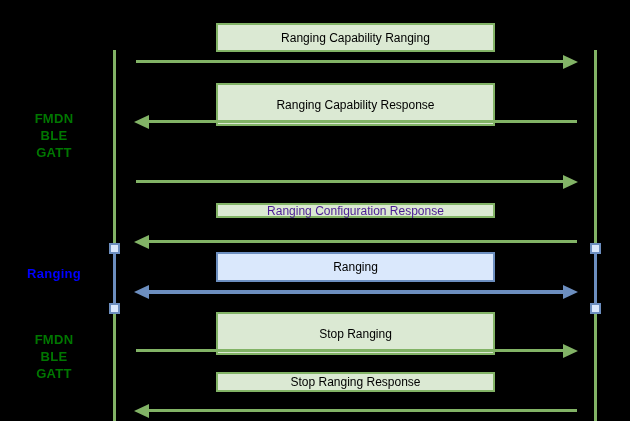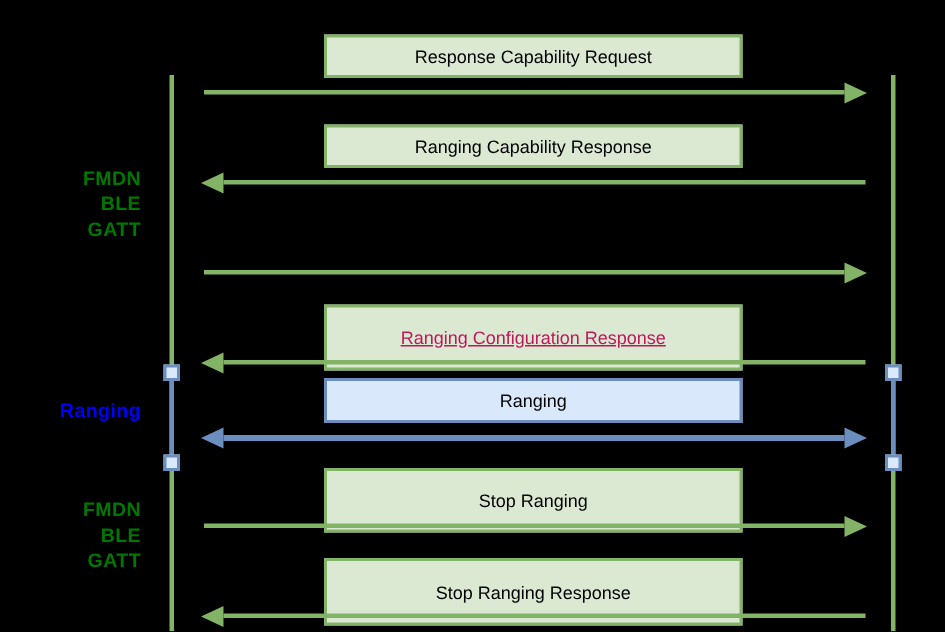--- a/index.html
+++ b/index.html
@@ -2,21 +2,21 @@
 <html><head>
 <meta charset="utf-8">
 <style>
   html,body{margin:0;padding:0;background:#000;}
   .stage{
     position:relative;width:630px;height:421px;background:#000;overflow:hidden;
     font-family:"Liberation Sans",sans-serif;
   }
   .lifeline{position:absolute;width:3px;}
   .activation-square{position:absolute;width:11px;height:11px;box-sizing:border-box;border:2px solid #6c8ebf;}
-  .side-label{position:absolute;left:14px;width:80px;text-align:right;font-weight:bold;font-size:13px;line-height:17px;letter-spacing:.3px;}
+  .side-label{position:absolute;left:14px;width:80px;text-align:center;font-weight:bold;font-size:13px;line-height:17px;letter-spacing:.3px;}
   .msg-box{
     position:absolute;left:216px;width:279px;box-sizing:border-box;
     display:flex;align-items:center;justify-content:center;
     font-size:12px;color:#000;white-space:nowrap;
   }
   .arrow-line{position:absolute;}
   .arrow-head{position:absolute;width:0;height:0;border-top:7px solid transparent;border-bottom:7px solid transparent;}
 </style>
 </head>
 <body>
@@ -40,34 +40,34 @@
       <div>GATT</div>
     </div>
     <div class="side-label" style="top: 265px; color: rgb(0, 0, 255);">
       <div>Ranging</div>
     </div>
     <div class="side-label" style="top: 331px; color: rgb(0, 119, 0);">
       <div>FMDN</div>
       <div>BLE</div>
       <div>GATT</div>
     </div>
-    <div class="msg-box" style="top: 23px; height: 29px; background: rgb(219, 233, 211); border: 2px solid rgb(130, 179, 102); color: rgb(0, 0, 0);">Response Capability Request</div>
+    <div class="msg-box" style="top: 23px; height: 29px; background: rgb(219, 233, 211); border: 2px solid rgb(130, 179, 102); color: rgb(0, 0, 0);">Ranging Capability Ranging</div>
     <div class="arrow-line" style="left: 136px; width: 427px; height: 3px; top: 60px; background: rgb(130, 179, 102);"></div>
     <div class="arrow-head" style="left: 563px; top: 55px; border-left: 15px solid rgb(130, 179, 102);"></div>
-    <div class="msg-box" style="top: 83px; height: 29px; background: rgb(219, 233, 211); border: 2px solid rgb(130, 179, 102); color: rgb(0, 0, 0);">Ranging Capability Response</div>
+    <div class="msg-box" style="top: 83px; height: 43px; background: rgb(219, 233, 211); border: 2px solid rgb(130, 179, 102); color: rgb(0, 0, 0);">Ranging Capability Response</div>
     <div class="arrow-line" style="left: 149px; width: 428px; height: 3px; top: 120px; background: rgb(130, 179, 102);"></div>
     <div class="arrow-head" style="left: 134px; top: 115px; border-right: 15px solid rgb(130, 179, 102);"></div>
     <div class="arrow-line" style="left: 136px; width: 427px; height: 3px; top: 180px; background: rgb(130, 179, 102);"></div>
     <div class="arrow-head" style="left: 563px; top: 175px; border-left: 15px solid rgb(130, 179, 102);"></div>
-    <div class="msg-box" style="top: 203px; height: 44px; background: rgb(219, 233, 211); border: 2px solid rgb(130, 179, 102); color: #be185d; text-decoration: underline;">Ranging Configuration Response</div>
+    <div class="msg-box" style="top: 203px; height: 15px; background: rgb(219, 233, 211); border: 2px solid rgb(130, 179, 102); color: #4c1d95;">Ranging Configuration Response</div>
     <div class="arrow-line" style="left: 149px; width: 428px; height: 3px; top: 240px; background: rgb(130, 179, 102);"></div>
     <div class="arrow-head" style="left: 134px; top: 235px; border-right: 15px solid rgb(130, 179, 102);"></div>
     <div class="msg-box" style="top: 252px; height: 30px; background: rgb(218, 232, 252); border: 2px solid rgb(108, 142, 191); color: rgb(0, 0, 0);">Ranging</div>
     <div class="arrow-line" style="left: 149px; width: 414px; height: 4px; top: 290px; background: rgb(108, 142, 191);"></div>
     <div class="arrow-head" style="left: 563px; top: 285px; border-left: 15px solid rgb(108, 142, 191);"></div>
     <div class="arrow-head" style="left: 134px; top: 285px; border-right: 15px solid rgb(108, 142, 191);"></div>
     <div class="msg-box" style="top: 312px; height: 43px; background: rgb(219, 233, 211); border: 2px solid rgb(130, 179, 102); color: rgb(0, 0, 0);">Stop Ranging</div>
     <div class="arrow-line" style="left: 136px; width: 427px; height: 3px; top: 349px; background: rgb(130, 179, 102);"></div>
     <div class="arrow-head" style="left: 563px; top: 344px; border-left: 15px solid rgb(130, 179, 102);"></div>
-    <div class="msg-box" style="top: 372px; height: 45px; background: rgb(219, 233, 211); border: 2px solid rgb(130, 179, 102); color: rgb(0, 0, 0);">Stop Ranging Response</div>
+    <div class="msg-box" style="top: 372px; height: 20px; background: rgb(219, 233, 211); border: 2px solid rgb(130, 179, 102); color: rgb(0, 0, 0);">Stop Ranging Response</div>
     <div class="arrow-line" style="left: 149px; width: 428px; height: 3px; top: 409px; background: rgb(130, 179, 102);"></div>
     <div class="arrow-head" style="left: 134px; top: 404px; border-right: 15px solid rgb(130, 179, 102);"></div>
   </div>
 
 </body></html>

